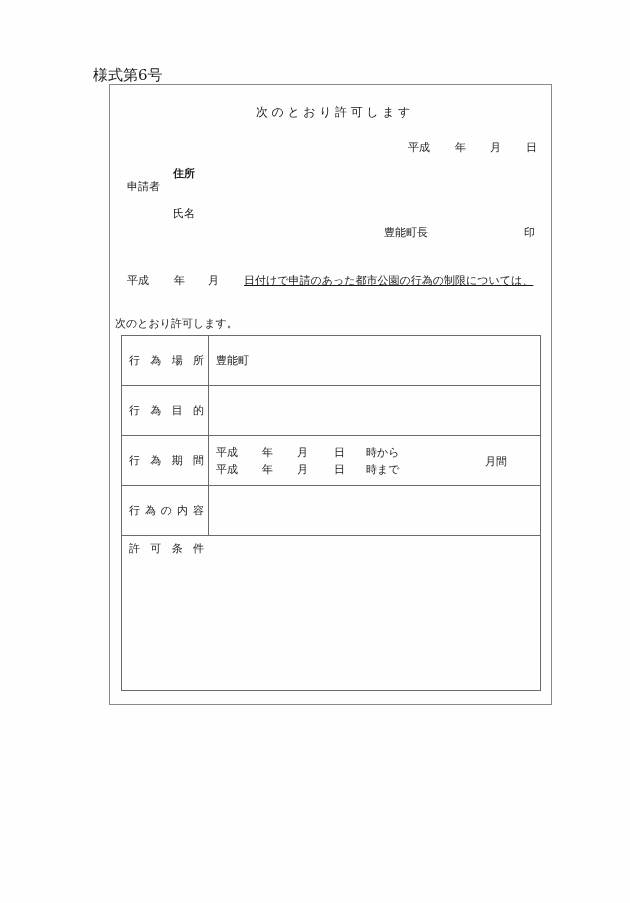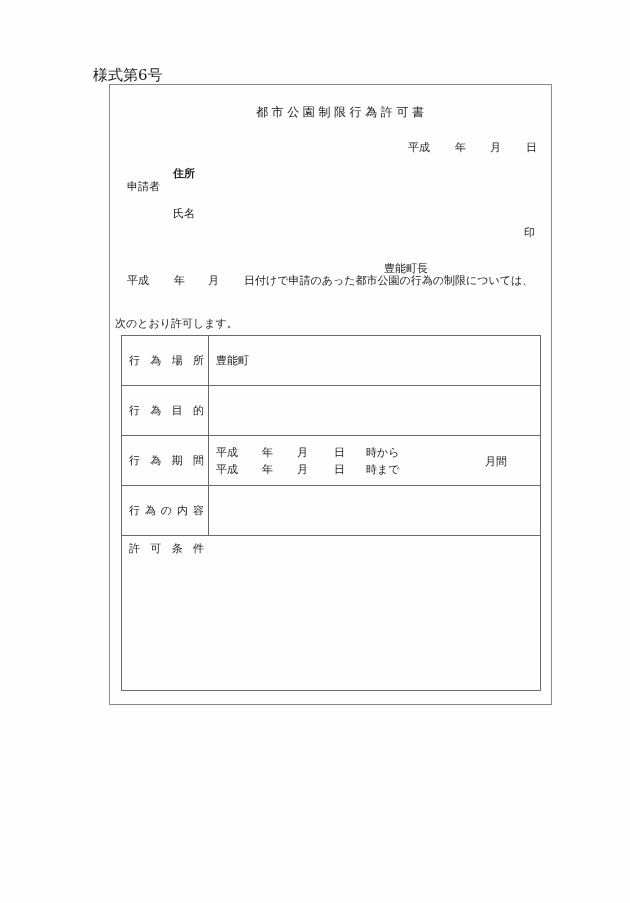--- a/index.html
+++ b/index.html
@@ -32,27 +32,27 @@
 
     .date-era   { left: 408px; top: 142px; }
     .date-year  { left: 455px; top: 142px; }
     .date-month { left: 490px; top: 142px; }
     .date-day   { left: 526px; top: 142px; }
 
     .applicant-label { left: 127px; top: 181px; text-align: right; }
     .address-label   { left: 173px; top: 168px; font-weight: bold; }
     .name-label      { left: 173px; top: 208px; }
 
-    .mayor-label { left: 384px; top: 227px; margin-top: 36px; }
+    .mayor-label { left: 384px; top: 227px; }
     .seal-label  { left: 524px; top: 227px; }
 
     .body-l1-era   { left: 127px; top: 275px; }
     .body-l1-year  { left: 174px; top: 275px; }
     .body-l1-month { left: 208px; top: 275px; }
-    .body-l1-rest  { left: 244px; top: 275px; }
+    .body-l1-rest  { left: 244px; top: 275px; text-decoration: underline; }
     .body-line2    { left: 115px; top: 318px; }
 
     .permit-table {
       position: absolute;
       left: 121px; top: 335px;
       width: 420px; height: 356px;
       border: 1px solid #6a6a6a;
       box-sizing: border-box;
     }
     .row-line {
@@ -80,21 +80,21 @@
     .row-label span { display: inline-block; }
     .cell-text { position: absolute; white-space: nowrap; line-height: 1; }
   </style>
 </head>
 <body>
 
 <div class="abs form-number">様式第6号</div>
 
 <div class="outer-frame"></div>
 
-<div class="abs doc-title">都市公園制限行為許可書</div>
+<div class="abs doc-title">次のとおり許可します</div>
 
 <div>
   <span class="abs date-era">平成</span>
   <span class="abs date-year">年</span>
   <span class="abs date-month">月</span>
   <span class="abs date-day">日</span>
 </div>
 
 <div>
   <span class="abs applicant-label">申請者</span>

